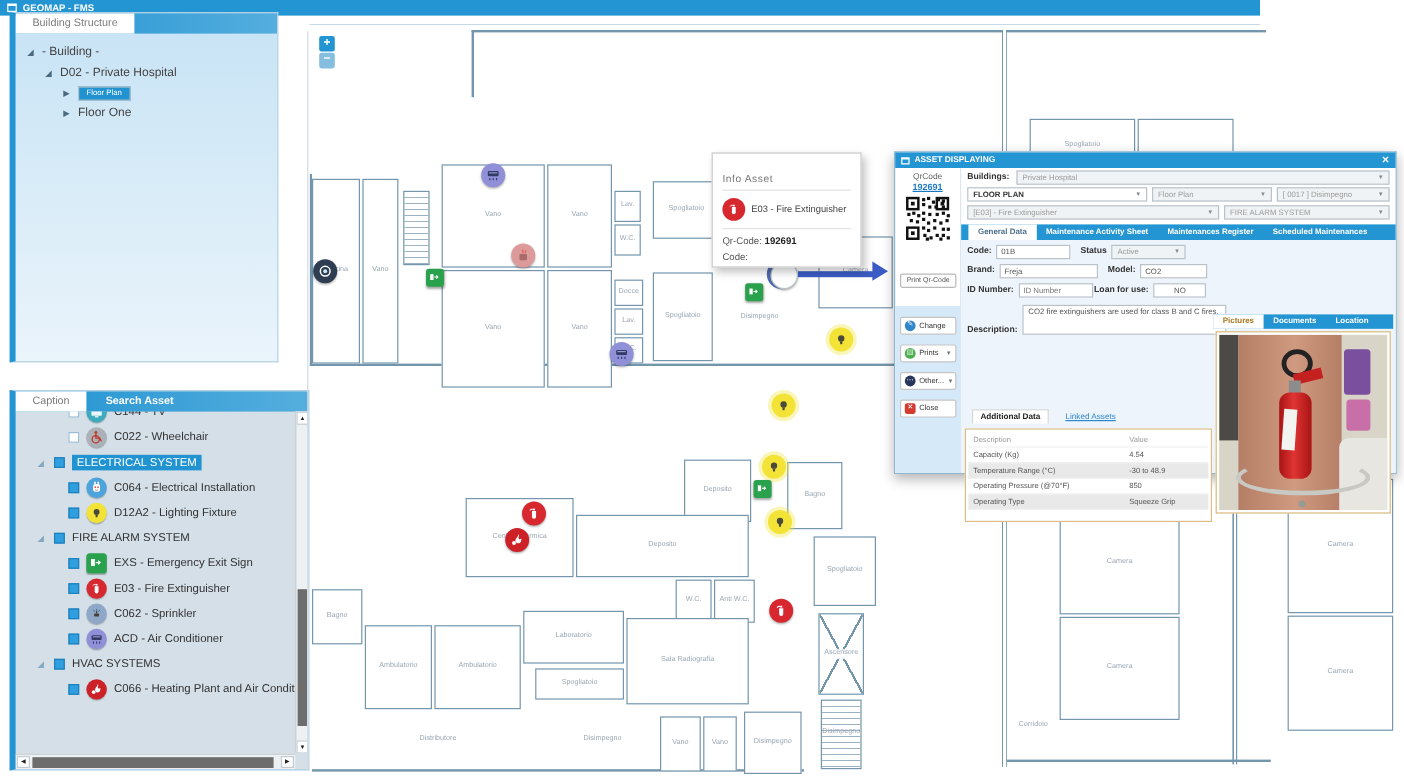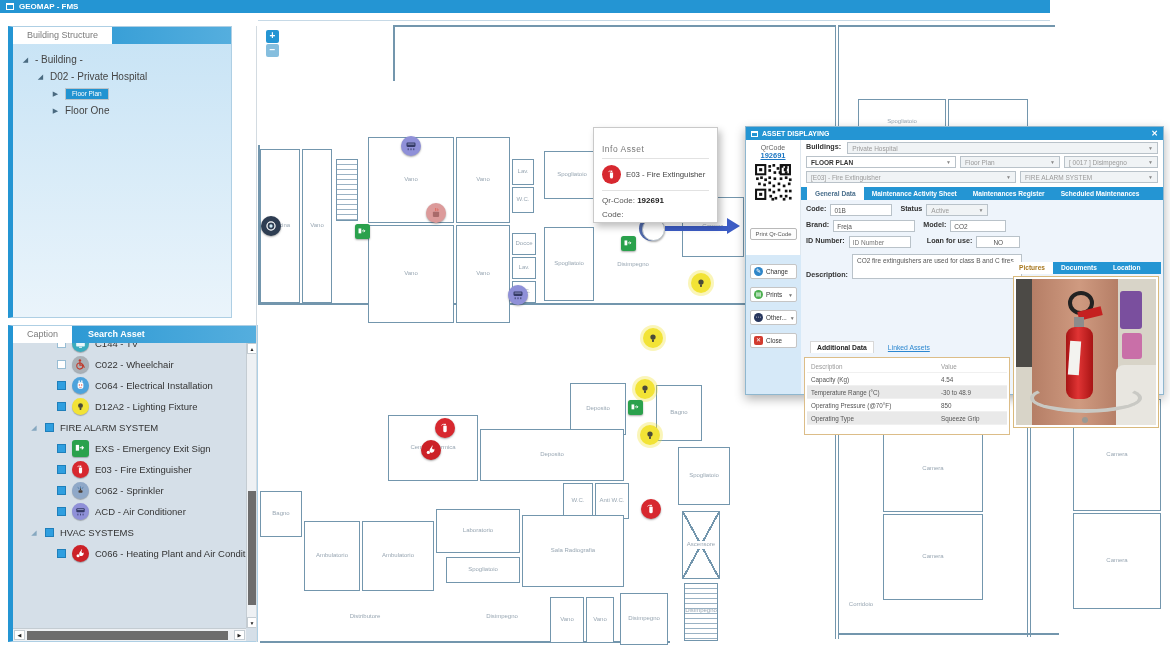--- a/index.html
+++ b/index.html
@@ -6,21 +6,21 @@
 html,body{width:1170px;height:648px;overflow:hidden;background:#fff;font-family:"Liberation Sans",sans-serif}
 body{position:relative}
 
 
 #titlebar{position:absolute;left:0;top:6;width:1050px;height:13px;background:#2495d3;color:#fff;
   font-size:8px;font-weight:bold;display:flex;align-items:center;gap:5px;padding-left:6px}
 .winicon{width:8px;height:7px;border:1px solid #fff;border-top:2px solid #fff;display:inline-block}
 
 
 .panel{position:absolute;border:1px solid #aecfe4;border-left:5px solid #2495d3;overflow:hidden}
-#building-panel{left:8px;top:26px;width:224px;height:292px;background:linear-gradient(180deg,#c7e3f5,#eaf4fb)}
+#building-panel{left:8px;top:10px;width:224px;height:292px;background:linear-gradient(180deg,#c7e3f5,#eaf4fb)}
 #caption-panel{left:8px;top:325px;width:250px;height:317px;background:#d5dfe8}
 .phead{height:17px;background:linear-gradient(90deg,#2193d1,#55aede);display:flex;align-items:stretch}
 .ptab{background:#fff;color:#7b7b7b;font-size:9px;padding:3px 14px 0;white-space:nowrap}
 .ptab2{color:#fff;font-size:9px;font-weight:bold;padding:3px 16px 0;white-space:nowrap}
 #building-tree{padding-top:7px}
 .trow{display:flex;align-items:center;height:17px;font-size:10px;color:#444;gap:5px}
 .expander{font-size:7px;color:#4a6a80;width:9px;text-align:center}
 .tlabel.sel{background:#2193d1;color:#fff;padding:1px 6px}
 
 #caption-list{position:absolute;left:0;top:17px;right:11px;bottom:13px;overflow:hidden}
@@ -179,20 +179,25 @@
       <div class="lrow">
         <span class="cb"></span>
         <span class="licon t-wheelchair">
           <svg viewBox="0 0 18 18">
             <circle cx="8" cy="11.2" r="4.2" fill="none" stroke="#c0392b" stroke-width="1.5"></circle>
             <circle cx="8.2" cy="3.4" r="1.7" fill="#c0392b"></circle>
             <path d="M8.2 5.2v4.6h4.4l1.8 3.6" fill="none" stroke="#c0392b" stroke-width="1.6"></path>
           </svg>
         </span>
         <span class="llabel">C022 - Wheelchair</span>
+      </div>
+      <div class="lrow grp">
+        <span class="lexp">◢</span>
+        <span class="cb on"></span>
+        <span class="llabel hl">ELECTRICAL SYSTEM</span>
       </div>
       <div class="lrow">
         <span class="cb on"></span>
         <span class="licon t-plug">
           <svg viewBox="0 0 18 18">
             <rect x="5" y="4.5" width="8" height="9" rx="2.5" fill="#fff"></rect>
             <rect x="6.3" y="1.8" width="1.7" height="3.2" rx=".8" fill="#fff"></rect>
             <rect x="10" y="1.8" width="1.7" height="3.2" rx=".8" fill="#fff"></rect>
             <circle cx="7.4" cy="8.3" r="1" fill="#e2574c"></circle>
             <circle cx="10.6" cy="8.3" r="1" fill="#e2574c"></circle>
@@ -668,21 +673,21 @@
       </div>
       <div class="frow" style="left:5px;top:20px">
         <span class="flabel">Brand:</span>
         <input class="inp" style="margin-left: 4px; width: 82px;" value="Freja">
         <span class="flabel" style="margin-left:8px">Model:</span>
         <input class="inp" style="margin-left: 4px; width: 56px;" value="CO2">
       </div>
       <div class="frow" style="left:5px;top:36px">
         <span class="flabel">ID Number:</span>
         <input class="inp" style="margin-left: 4px; width: 62px;" placeholder="ID Number">
-        <span class="flabel" style="margin-left:16px">Loan for use:</span>
+        <span class="flabel" style="margin-left:1px">Loan for use:</span>
         <div class="inp" style="margin-left:4px;width:44px;justify-content:center">NO</div>
       </div>
       <div class="frow" style="left:5px;top:54px;align-items:flex-end">
         <span class="flabel">Description:</span>
         <div class="inp" style="margin-left:4px;width:170px;height:25px;align-items:flex-start;padding-top:2px">CO2 fire extinguishers are used for class B and C fires.</div>
       </div>
 
       <div id="subtabs">
         <span id="subtab-add">Additional Data</span>
         <span id="subtab-link">Linked Assets</span>

